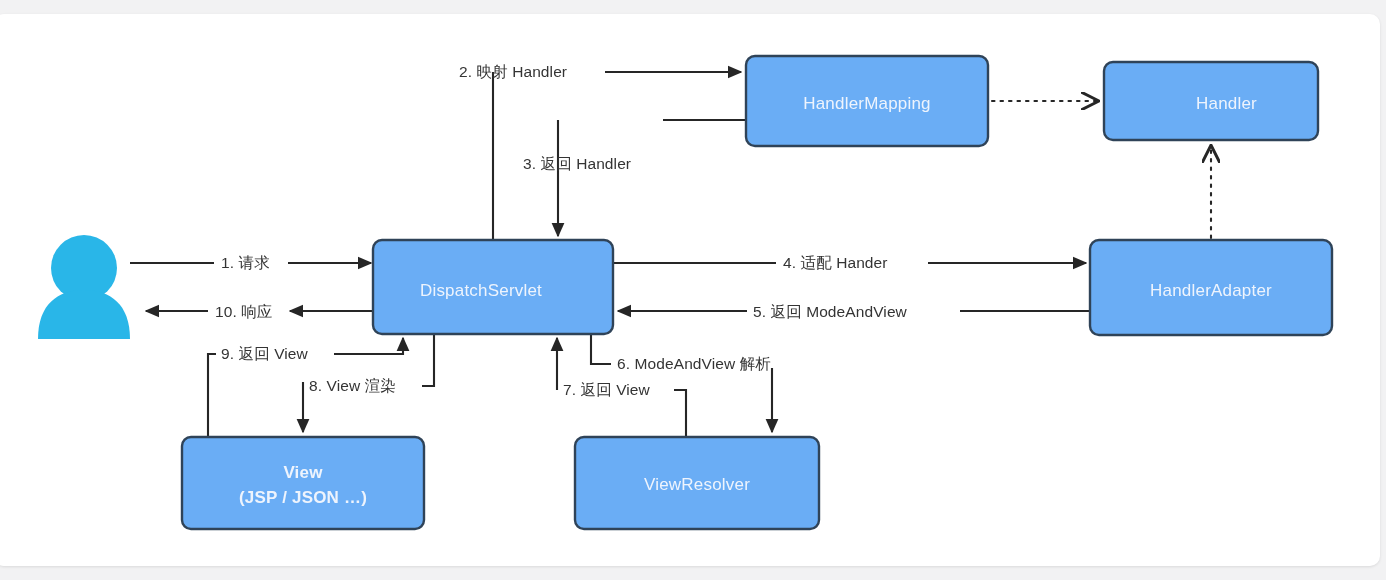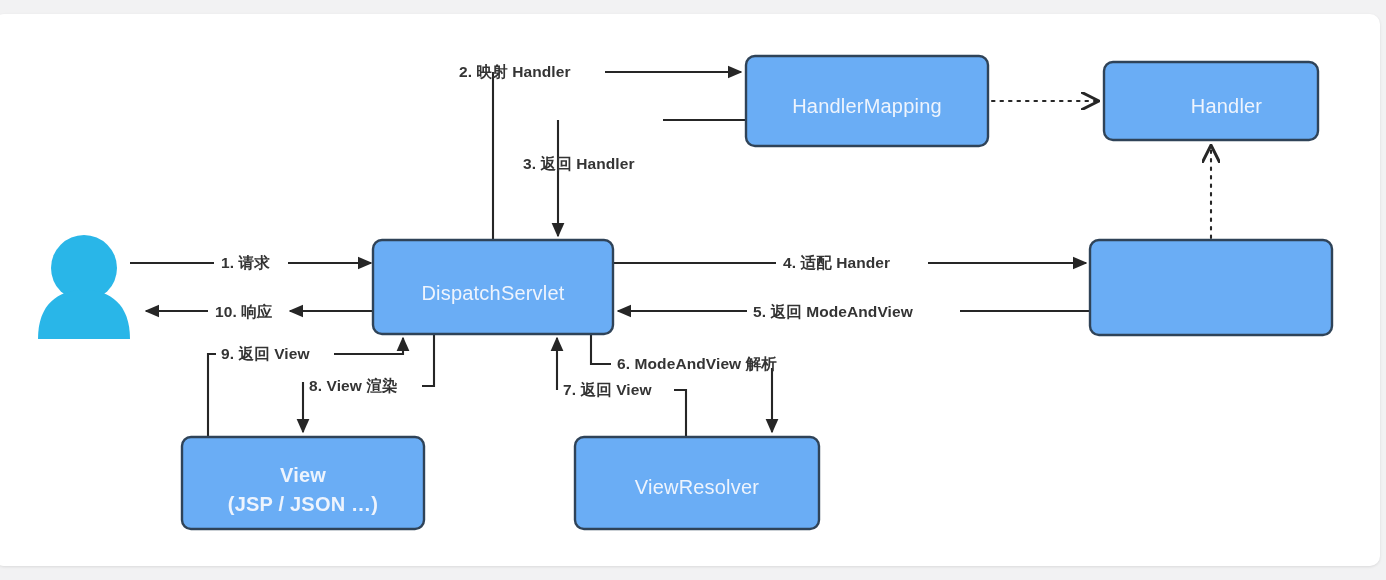--- a/index.html
+++ b/index.html
@@ -29,35 +29,34 @@
   #canvas {
     position: absolute;
     left: 0;
     top: 0;
     width: 1386px;
     height: 580px;
   }
   .node-label {
     position: absolute;
     color: #eef4fd;
-    font-size: 20px;
+    font-size: 17px;
     line-height: 1.45;
     text-align: center;
     letter-spacing: 0.2px;
     pointer-events: none;
     white-space: pre-line;
   }
   .edge-label {
     position: absolute;
     color: #343434;
     font-size: 15.5px;
     line-height: 1;
     white-space: nowrap;
     letter-spacing: 0.1px;
-    font-weight: bold;
   }
 </style>
 </head>
 <body>
 
 <div id="page">
   <div id="card"></div>
 
   <svg id="canvas" viewBox="0 0 1386 580" xmlns="http://www.w3.org/2000/svg">
     <defs>
@@ -117,26 +116,27 @@
     <g>
       <rect x="373" y="240" width="240" height="94" rx="9" ry="9" fill="#6aadf5" stroke="#2f4358" stroke-width="2.4"></rect>
       <rect x="746" y="56" width="242" height="90" rx="9" ry="9" fill="#6aadf5" stroke="#2f4358" stroke-width="2.4"></rect>
       <rect x="1104" y="62" width="214" height="78" rx="9" ry="9" fill="#6aadf5" stroke="#2f4358" stroke-width="2.4"></rect>
       <rect x="1090" y="240" width="242" height="95" rx="9" ry="9" fill="#6aadf5" stroke="#2f4358" stroke-width="2.4"></rect>
       <rect x="182" y="437" width="242" height="92" rx="9" ry="9" fill="#6aadf5" stroke="#2f4358" stroke-width="2.4"></rect>
       <rect x="575" y="437" width="244" height="92" rx="9" ry="9" fill="#6aadf5" stroke="#2f4358" stroke-width="2.4"></rect>
     </g>
   </svg>
 
-  <div class="node-label" style="left:373px; top:279px; width:240px;">DispatchServlet</div>
+  <div class="node-label" style="left:361px; top:279px; width:240px;">DispatchServlet</div>
 
   <div class="node-label" style="left:746px; top:92px; width:242px;">HandlerMapping</div>
 
   <div class="node-label" style="left:1104px; top:92px; width:245px;">Handler</div>
 
+  <div class="node-label" style="left:1090px; top:279px; width:242px;">HandlerAdapter</div>
 
   <div class="node-label" style="left:182px; top:461px; width:242px;font-weight:bold;">View
 (JSP / JSON …)</div>
 
   <div class="node-label" style="left:575px; top:473px; width:244px;">ViewResolver</div>
 
   <div class="edge-label" style="left:221px; top:255px;">1. 请求</div>
 
   <div class="edge-label" style="left:459px; top:64px;">2. 映射 Handler</div>
 

